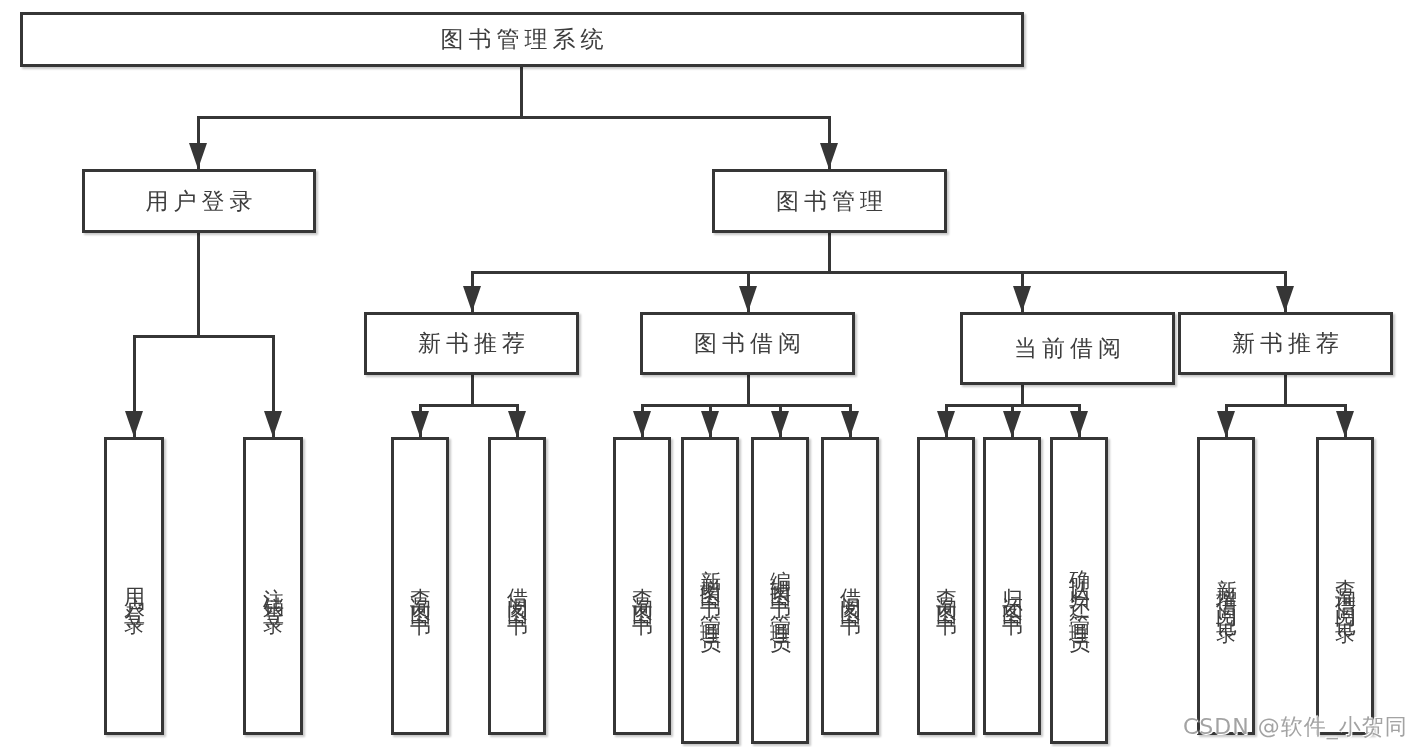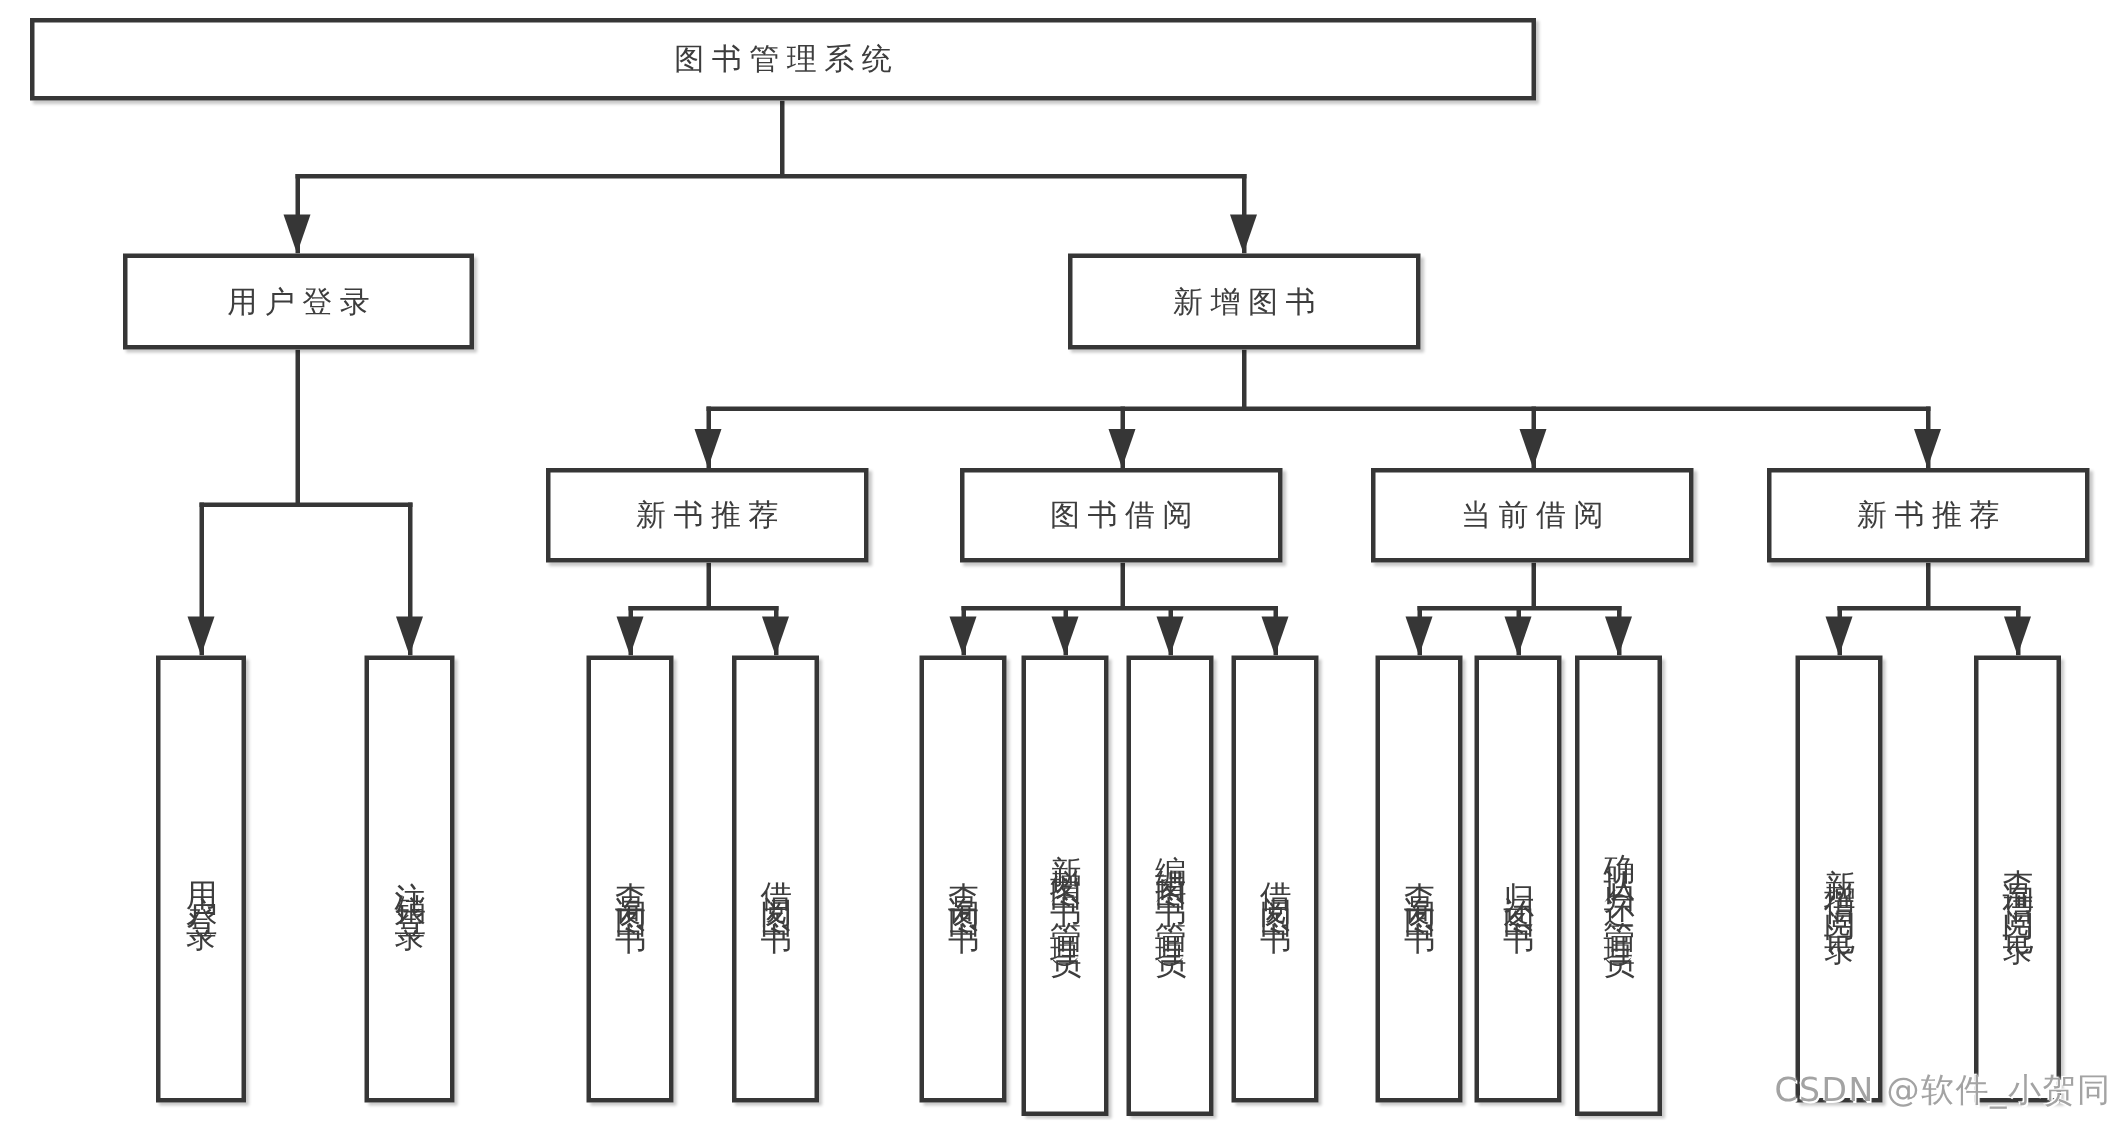--- a/index.html
+++ b/index.html
@@ -9,21 +9,21 @@
     background:var(--bg);
     font-family:"DejaVu Sans", sans-serif;
   }
   .node {
     position:absolute; box-sizing:border-box;
     border:3px solid var(--line); background:#fff;
     display:flex; align-items:center; justify-content:center;
     box-shadow:2px 2px 2px rgba(0,0,0,0.22);
   }
   .node .lbl {
-    font-size:20px; letter-spacing:5px; padding-left:5px;
+    font-size:23px; letter-spacing:5px; padding-left:5px;
     color:var(--text); white-space:nowrap; font-weight:500;
   }
   .leaf .lbl-v {
     writing-mode:vertical-rl; text-orientation:mixed;
     font-size:21px; letter-spacing:9px; margin-top:6px;
     color:var(--text); font-weight:500; line-height:1;
   }
   .vline { position:absolute; width:3px; background:var(--line); }
   .hline { position:absolute; height:3px; background:var(--line); }
   .arrow {
@@ -102,30 +102,30 @@
   <div class="arrow" style="left:1336px;top:411px"></div>
 
   <div class="node" style="left:20px;top:12px;width:1004px;height:55px">
     <span class="lbl">图书管理系统</span>
   </div>
 
   <div class="node" style="left:82px;top:169px;width:234px;height:64px">
     <span class="lbl">用户登录</span>
   </div>
   <div class="node" style="left:712px;top:169px;width:235px;height:64px">
-    <span class="lbl">新增图书</span>
+    <span class="lbl">图书管理</span>
   </div>
 
   <div class="node" style="left:364px;top:312px;width:215px;height:63px">
     <span class="lbl">新书推荐</span>
   </div>
   <div class="node" style="left:640px;top:312px;width:215px;height:63px">
     <span class="lbl">图书借阅</span>
   </div>
-  <div class="node" style="left:914px;top:312px;width:215px;height:63px">
+  <div class="node" style="left:960px;top:312px;width:215px;height:73px">
     <span class="lbl">当前借阅</span>
   </div>
   <div class="node" style="left:1178px;top:312px;width:215px;height:63px">
     <span class="lbl">新书推荐</span>
   </div>
 
   <div class="node leaf" style="left:104px;top:437px;width:60px;height:298px">
     <span class="lbl-v">用户登录</span>
   </div>
   <div class="node leaf" style="left:243px;top:437px;width:60px;height:298px">

